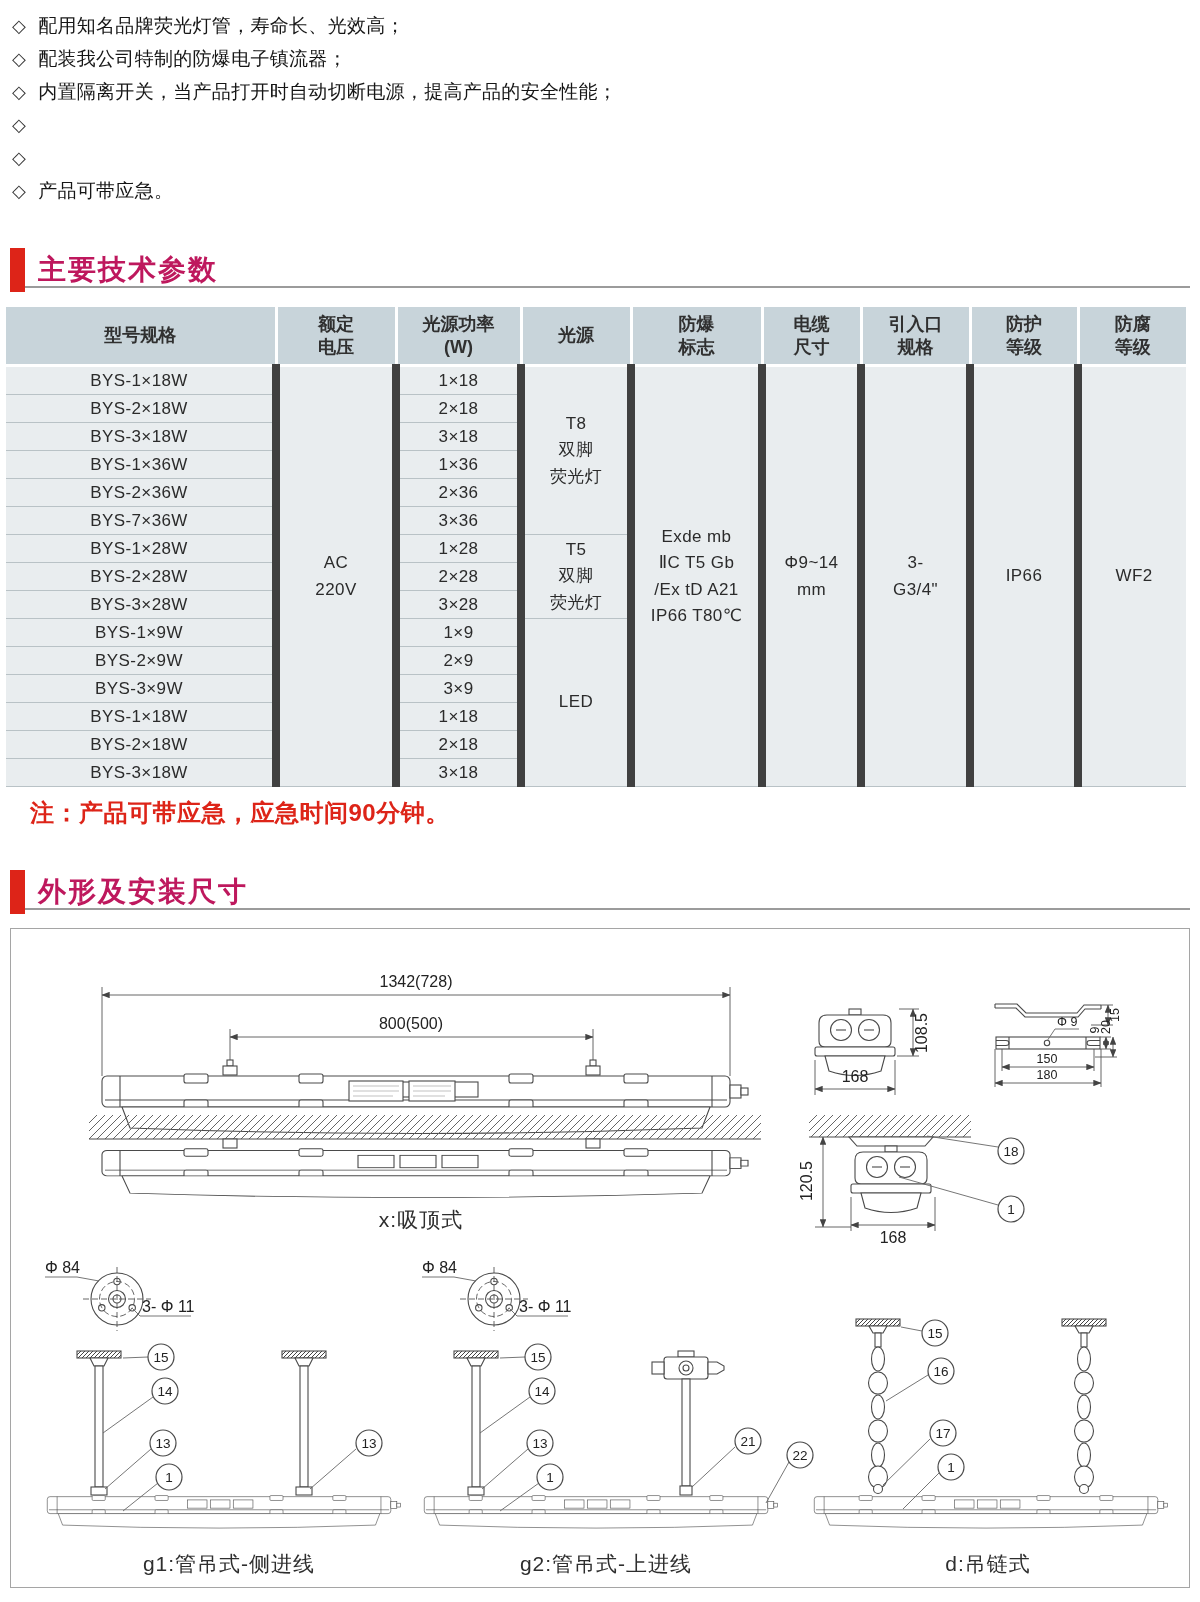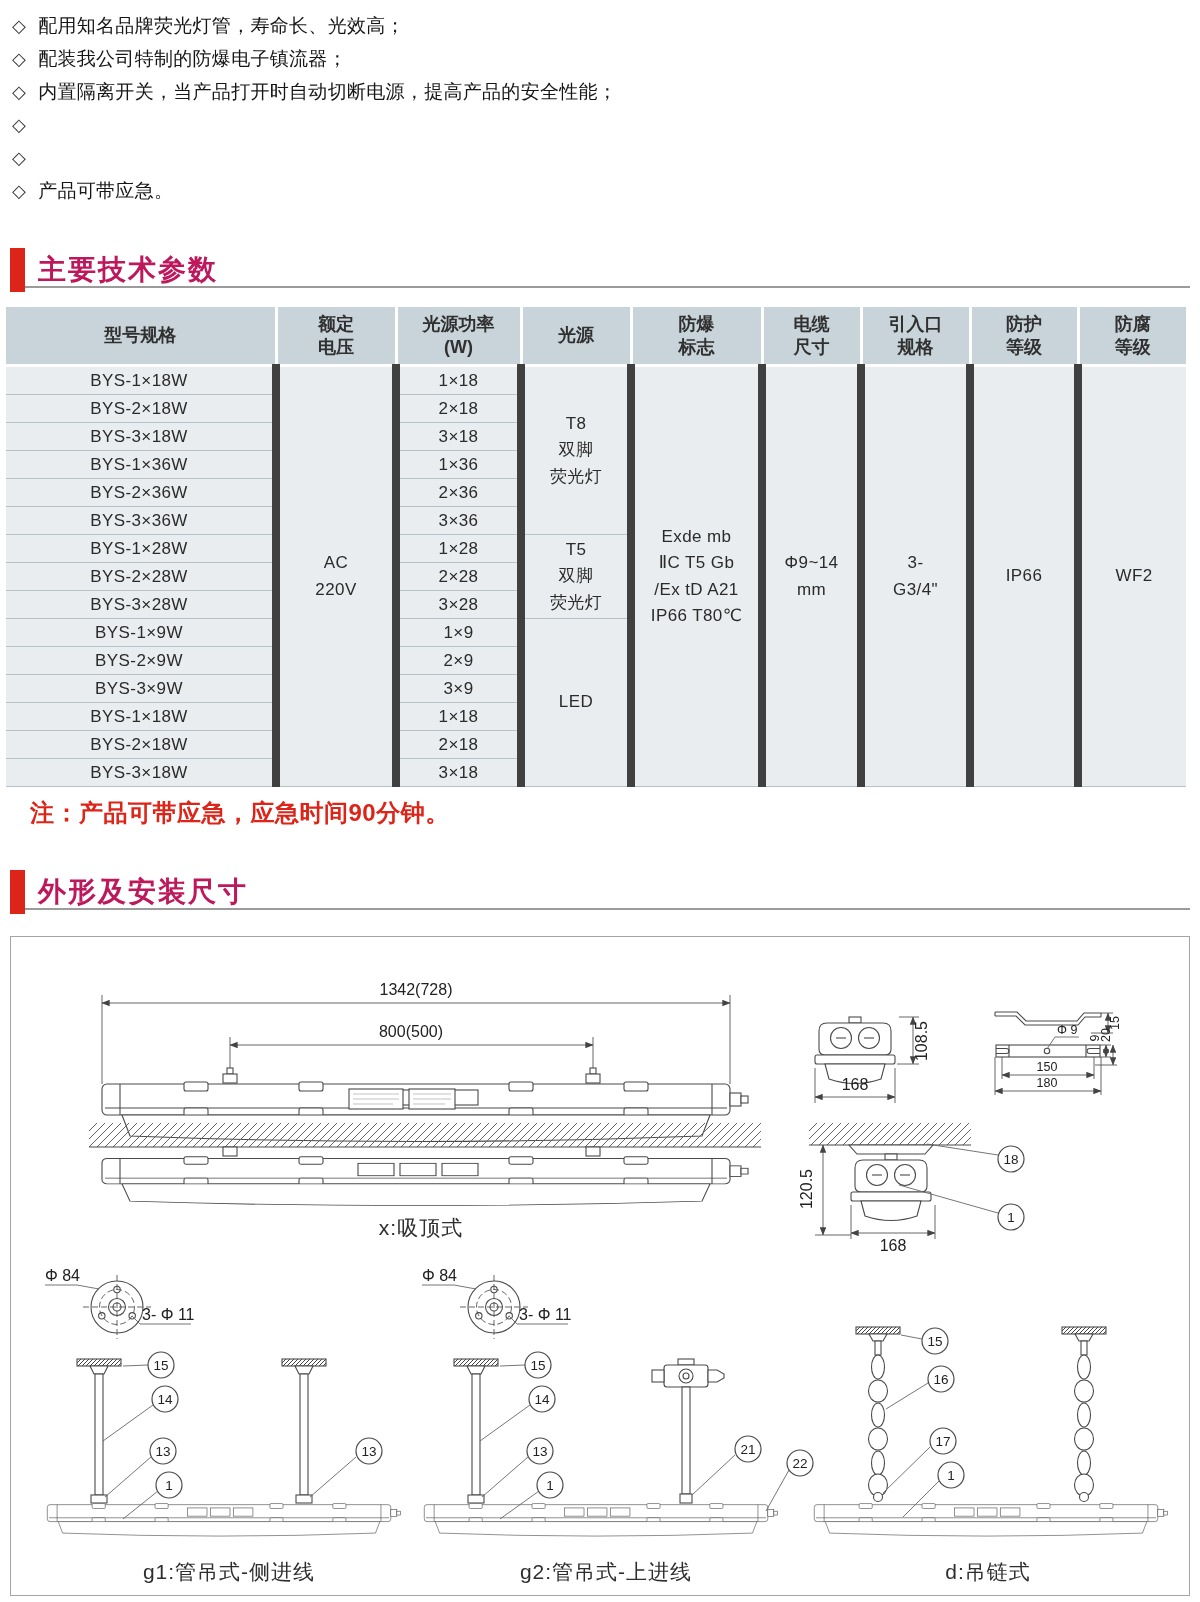--- a/index.html
+++ b/index.html
@@ -22,21 +22,21 @@
   table.specs{width:1180px;margin:13px 6px 0;border-collapse:collapse;table-layout:fixed;text-align:center;}
   table.specs th{background:var(--thead);height:57px;font-size:18px;line-height:1.25;white-space:pre-line;
     border-right:3px solid #fff;border-bottom:3px solid #fff;font-weight:bold;color:#303030;padding:0;}
   table.specs td{background:var(--tcell);height:27px;font-size:17px;color:#2b2b2b;white-space:pre-line;
     border-right:8px solid #404040;border-bottom:1px solid #b9c2c6;letter-spacing:.4px;padding:0;}
   table.specs th:last-child,table.specs td.last{border-right:none;}
   td.merged{line-height:1.55;}
   
   .note{margin:10px 0 0 30px;color:var(--accent);font-size:24px;font-weight:bold;letter-spacing:.5px;}
   
-  .panel{position:relative;height:658px;margin:20px 10px 0;border:1px solid #a5a5a5;}
+  .panel{position:relative;height:658px;margin:12px 10px 0;border:1px solid #a5a5a5;}
   .panel svg{position:absolute;left:0;top:0;}
   
   .s{stroke:#4a4a4a;stroke-width:1.1;fill:none;}
   .sf{stroke:#4a4a4a;stroke-width:1.1;fill:#fff;}
   .dm{stroke:#555;stroke-width:.9;fill:none;}
   .ld{stroke:#666;stroke-width:.9;fill:none;}
   .dsh{stroke:#555;stroke-width:.9;stroke-dasharray:6 3;fill:none;}
   .np{stroke:#999;stroke-width:.6;}
   svg text{fill:#222;font-family:"Liberation Sans","DejaVu Sans",sans-serif;}
   .dmt{font-size:16px;}
@@ -139,21 +139,21 @@
       </tr>
   <tr>
         <td>BYS-1×36W</td>
         <td>1×36</td>
       </tr>
   <tr>
         <td>BYS-2×36W</td>
         <td>2×36</td>
       </tr>
   <tr>
-        <td>BYS-3×36W</td>
+        <td>BYS-7×36W</td>
         <td>3×36</td>
       </tr>
   <tr>
     <td>BYS-1×28W</td>
     <td>1×28</td>
     <td class="merged" rowspan="3">T5
 双脚
 荧光灯</td>
   </tr>
   <tr>

